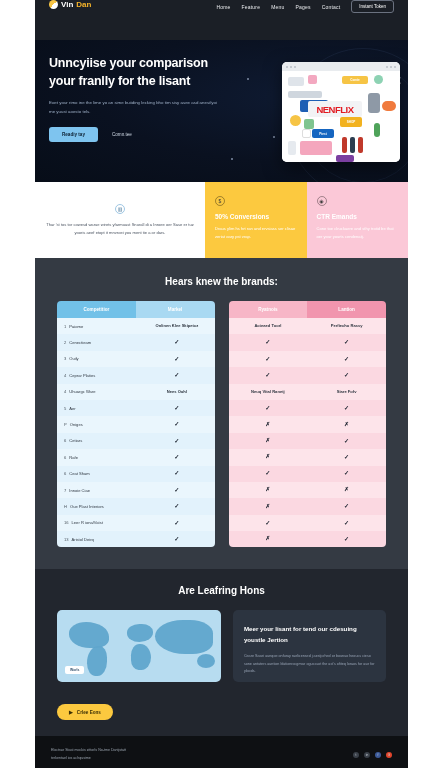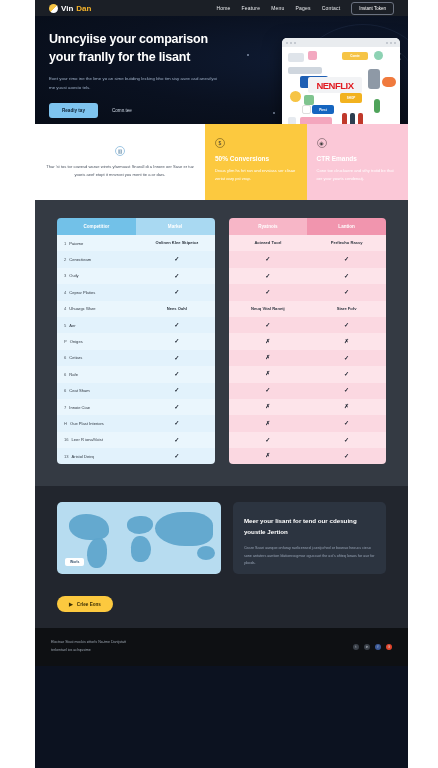--- a/index.html
+++ b/index.html
@@ -6,31 +6,31 @@
   body {
     width: 438px; height: 768px;
     background: #ffffff;
     font-family: "Liberation Sans", sans-serif;
     overflow: hidden;
   }
   .page { position: relative; width: 438px; height: 768px; background: #fff; }
   .frame { position: absolute; left: 35px; top: 0; width: 373px; height: 768px; background: #0c1220; overflow: hidden; }
 
   
-  .nav { height: 16px; background: #1b1f26; display: flex; align-items: center; padding: 0 14px; }
+  .nav { height: 40px; background: #1b1f26; display: flex; align-items: flex-start; padding: 0 14px; }
   .logo { display: flex; align-items: center; gap: 3px; font-size: 8px; font-weight: bold; }
   .logo-mark { width: 9px; height: 9px; border-radius: 50%; background: linear-gradient(135deg,#f6c445 50%, #ffffff 50%); display:inline-block; }
   .logo-a { color: #ffffff; }
   .logo-b { color: #f6b42a; }
   .nav-links { margin-left: auto; display: flex; align-items: center; gap: 11px; }
   .nav-link { font-size: 5px; color: #e8eaed; letter-spacing: .2px; }
   .nav-btn { font-size: 4.5px; color: #ffffff; border: 1px solid #6b7280; border-radius: 3px; padding: 3px 7px; }
 
   
-  .hero { position: relative; height: 108px; background: radial-gradient(ellipse at 75% 40%, #0f1b33 0%, #0a1120 55%, #070d18 100%); overflow: hidden; }
+  .hero { position: relative; height: 142px; background: radial-gradient(ellipse at 75% 40%, #0f1b33 0%, #0a1120 55%, #070d18 100%); overflow: hidden; }
   .hero-rings { position: absolute; right: -30px; top: 8px; width: 150px; height: 150px; border-radius: 50%;
                 border: 1px solid rgba(120,160,220,.09); }
   .hero-rings:after { content:""; position:absolute; left:14px; top:14px; right:14px; bottom:14px; border-radius:50%; border:1px solid rgba(120,160,220,.07); }
   .starburst { position: absolute; right: 6px; top: 24px; width: 34px; height: 34px; }
   .starburst span { position: absolute; left: 50%; top: 50%; width: 1px; height: 16px; background: rgba(255,255,255,.55); transform-origin: 0 0; }
   .star-core { position: absolute; left: 11px; top: 11px; width: 12px; height: 12px; border-radius: 50%; background: #0a0f1c; border: 1px solid rgba(255,255,255,.5); }
   .dot { position: absolute; width: 2px; height: 2px; border-radius: 50%; background: #7f8da5; }
   .hero-inner { position: relative; padding: 14px 0 0 14px; width: 190px; z-index: 3; }
   .hero-title { font-size: 12.5px; line-height: 1.45; font-weight: bold; color: #ffffff; letter-spacing: -.2px; }
   .hero-sub { margin-top: 9px; font-size: 4.4px; line-height: 1.9; color: #9fb0c7; width: 168px; }
@@ -222,20 +222,21 @@
         <div class="feat-p">Draus ylim hs hrt ran and ervsiass ser clisae zeriat oary pst vrap.</div>
       </div>
       <div class="feat feat-pink">
         <div class="feat-ico">◉</div>
         <div class="feat-h">CTR Emands</div>
         <div class="feat-p">Cone toe clruckaere and sthy trotid be that oer your yourts cendenatj.</div>
       </div>
     </div>
 
     <div class="compare">
+      <div class="sec-title">Hears knew the brands:</div>
       <div class="tables">
         <div class="tbl tbl-blue">
           <div class="thead">
             <div class="th">Competitior</div>
             <div class="th">Markel</div>
           </div>
           <div id="blue-rows">
               <div class="row">
                 <div class="c-label">
                   <span class="num">1</span>
@@ -481,20 +482,21 @@
                 <div class="c-val">
                   <span class="mark">✓</span>
                 </div>
               </div>
             </div>
         </div>
       </div>
     </div>
 
     <div class="maps">
+      <div class="sec-title">Are Leafring Hons</div>
       <div class="map-row">
         <div class="map-card">
           <div class="continent" style="left:12px; top:12px; width:40px; height:26px; border-radius:45% 60% 35% 55%;"></div>
           <div class="continent" style="left:30px; top:36px; width:20px; height:30px; border-radius:60% 40% 50% 45%;"></div>
           <div class="continent" style="left:70px; top:14px; width:26px; height:18px; border-radius:50% 45% 55% 50%;"></div>
           <div class="continent" style="left:74px; top:34px; width:20px; height:26px; border-radius:45% 55% 50% 40%;"></div>
           <div class="continent" style="left:98px; top:10px; width:58px; height:34px; border-radius:55% 45% 40% 60%;"></div>
           <div class="continent" style="left:140px; top:44px; width:18px; height:14px; border-radius:50%;"></div>
           <div class="map-badge">Worls</div>
         </div>

